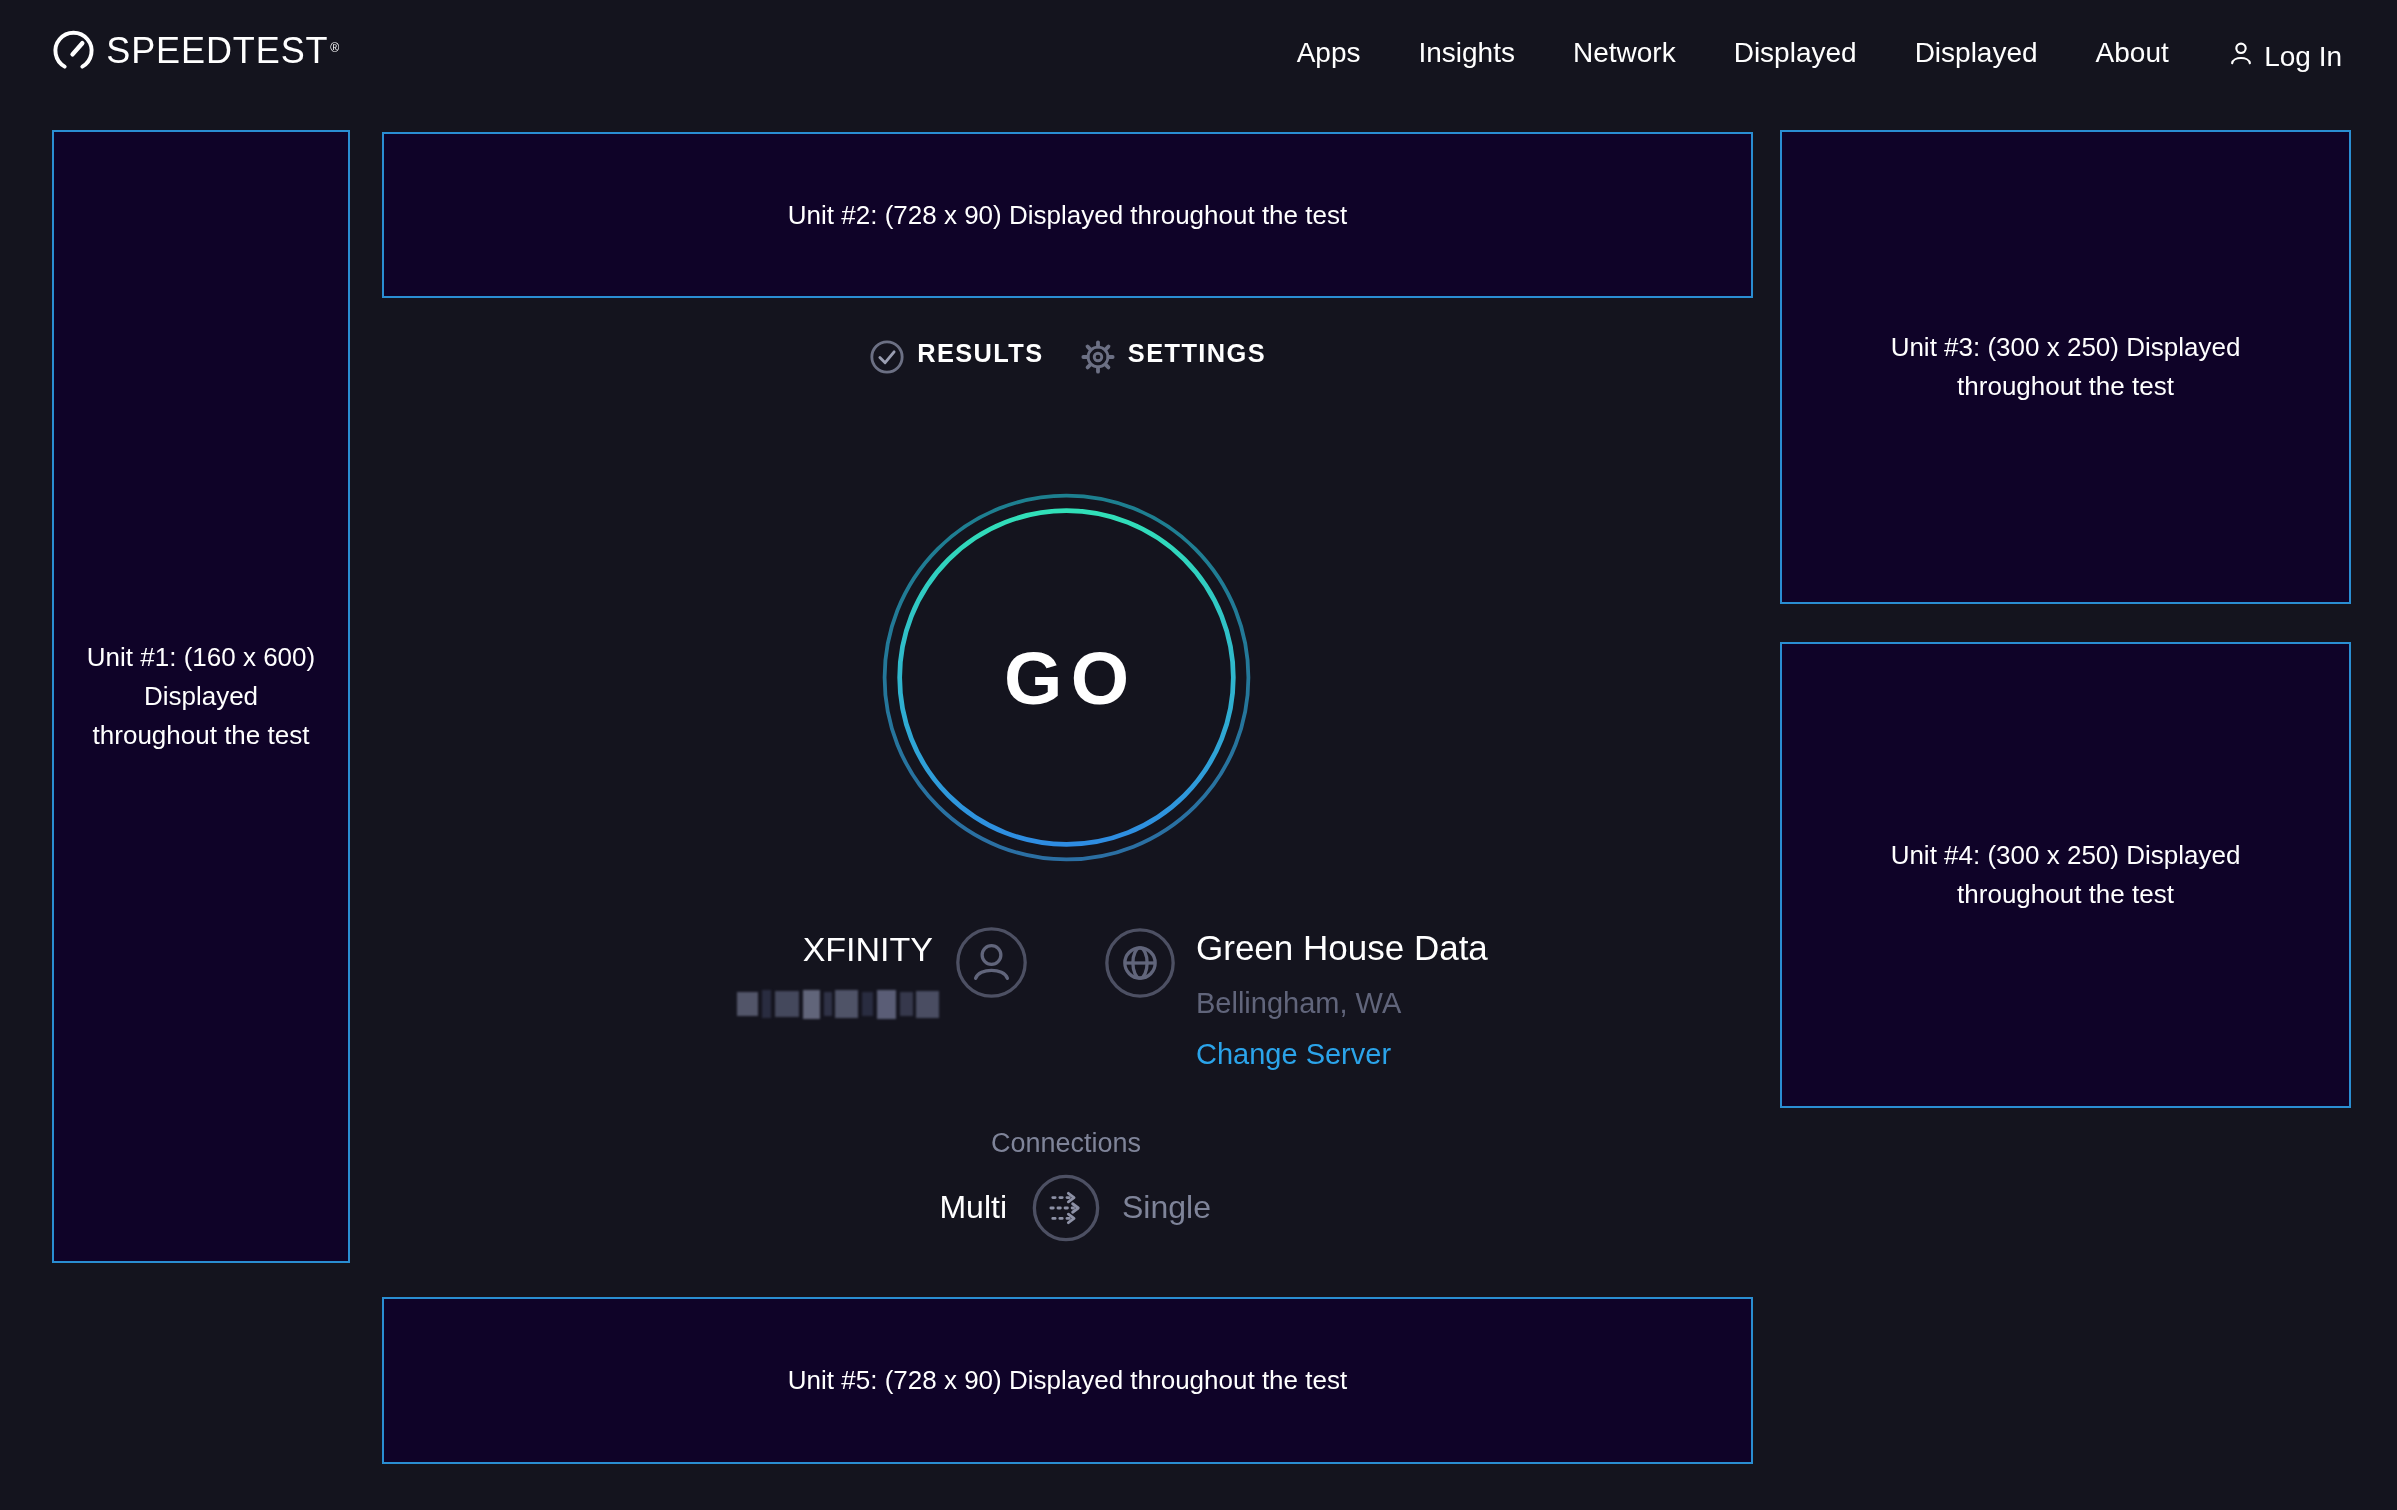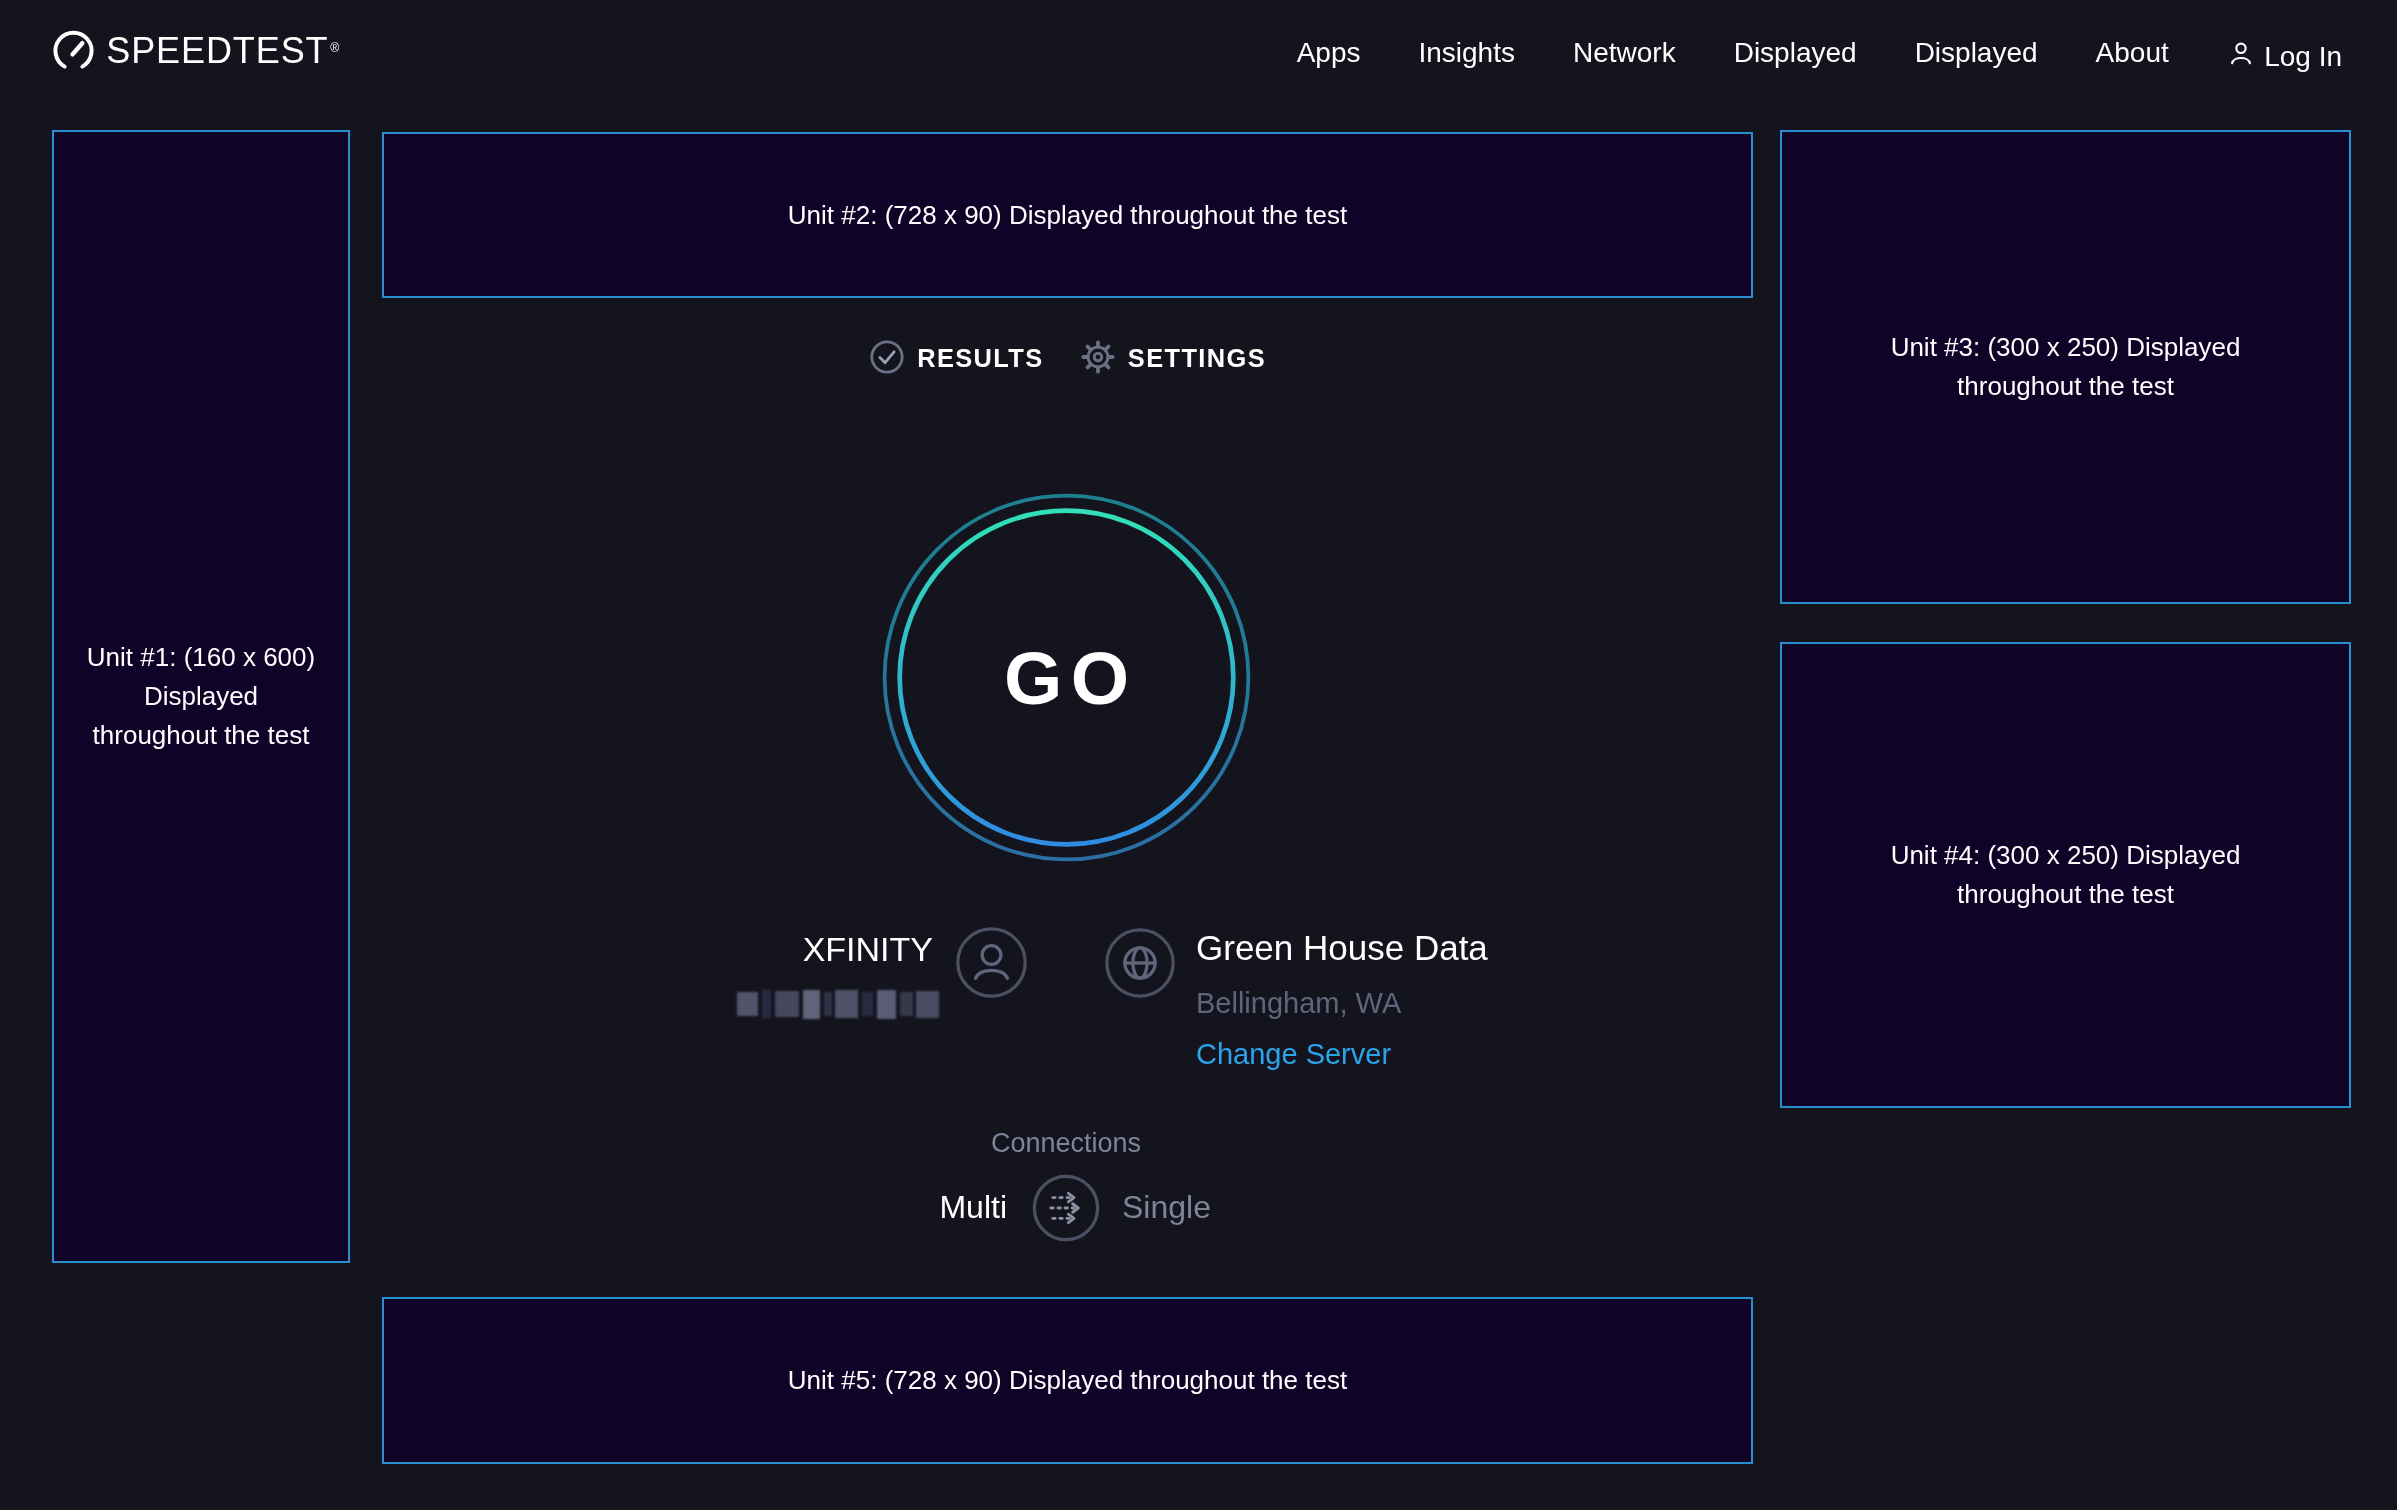--- a/index.html
+++ b/index.html
@@ -39,21 +39,21 @@
   .ad2 { left:382px; top:132px;  width:1371px; height:166px; }
   .ad3 { left:1780px; top:130px; width:571px;  height:474px; padding:0 66px; }
   .ad4 { left:1780px; top:642px; width:571px;  height:466px; padding:0 66px; }
   .ad5 { left:382px; top:1297px; width:1371px; height:167px; }
 
   
   .tabs-row {
     position:absolute; left:382px; top:339px; width:1371px;
     display:flex; align-items:center; justify-content:center; gap:36px;
   }
-  .tab { display:flex; align-items:center; gap:12.2px; cursor:pointer; }
+  .tab { display:flex; align-items:flex-start; gap:12.2px; cursor:pointer; }
   .tab-label { font-size:25.4px; font-weight:700; letter-spacing:1.4px; color:#ffffff; }
 
   
   .go-wrap {
     position:absolute; left:878px; top:489px; width:377px; height:377px;
     cursor:pointer;
   }
   .go-rings { position:absolute; left:0; top:0; }
   .go-label {
     position:absolute; left:0; top:0; width:377px; height:377px;

